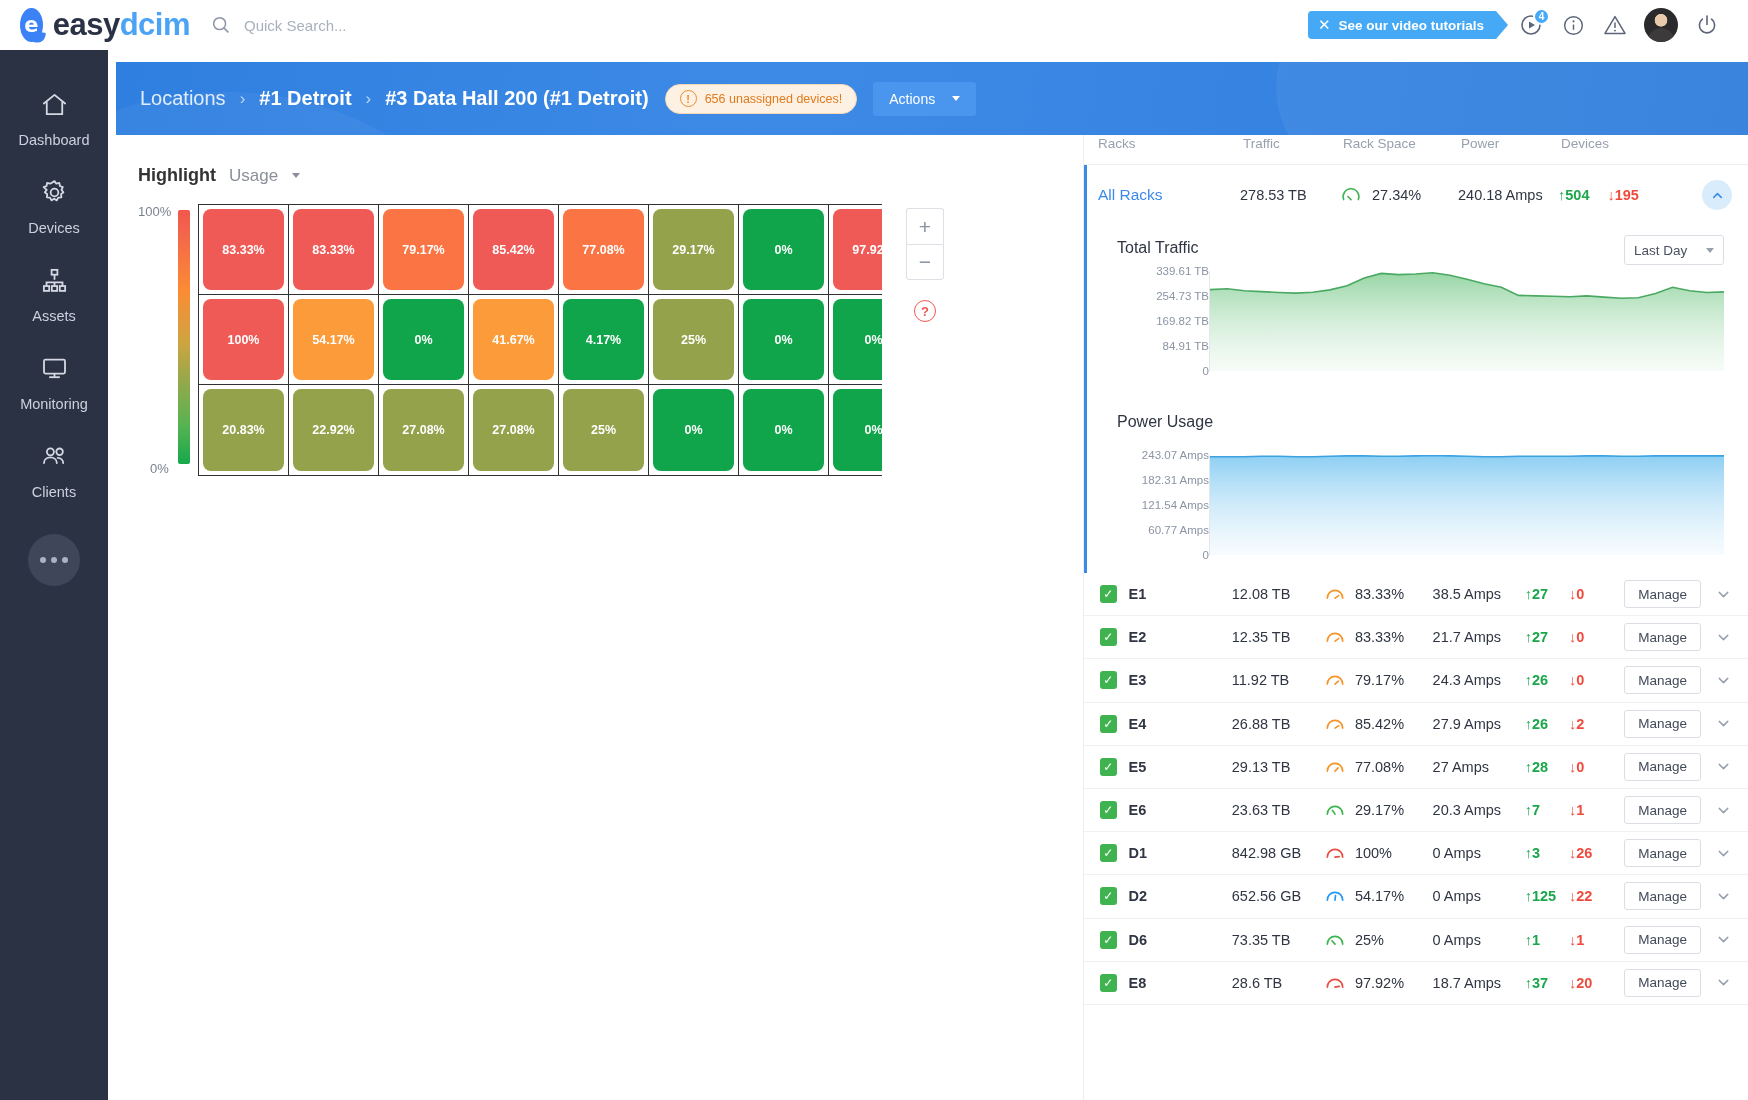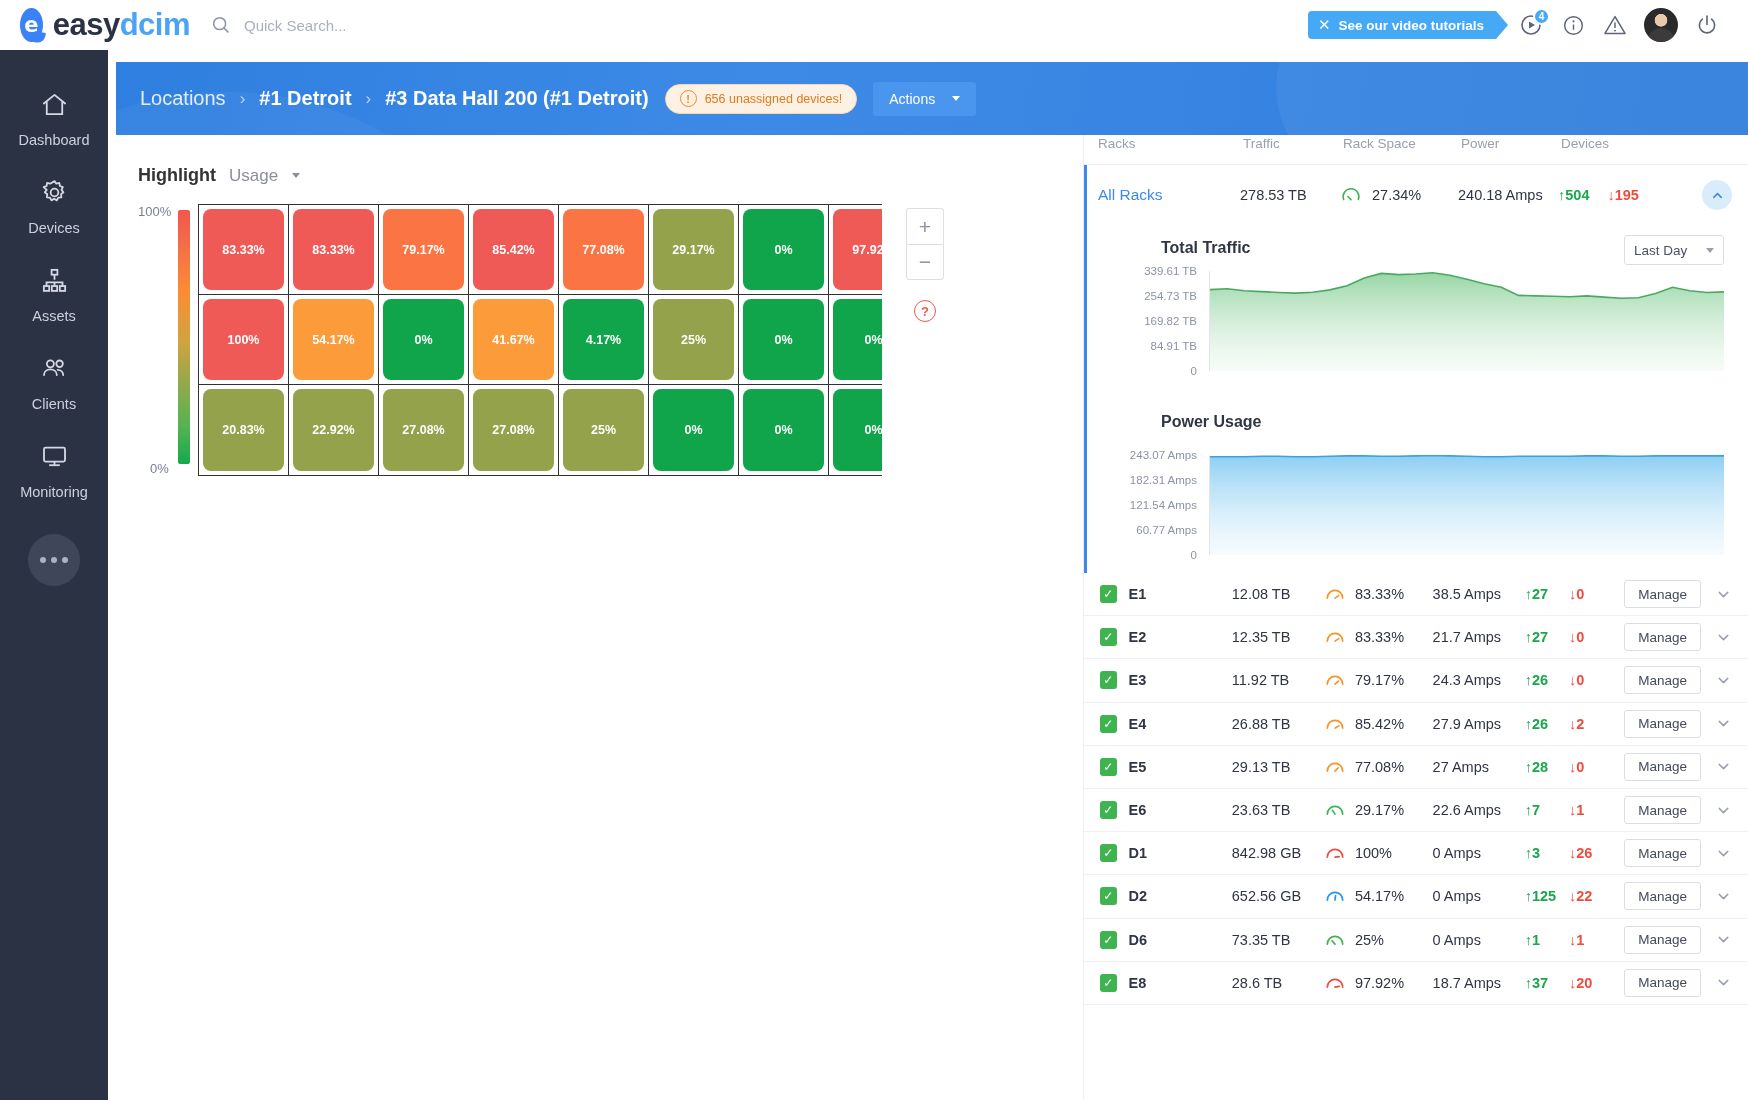--- a/index.html
+++ b/index.html
@@ -193,29 +193,29 @@
   .ar-dev { flex:1; display:flex; align-items:center; gap: 18px; font-size: 14.5px; }
   .up { color: #1aa64b; font-weight: 600; }
   .down { color: #ee4b3c; font-weight: 600; }
   .collapse-btn {
     width: 30px; height: 30px; border-radius: 50%; background: #d9ecfb; color: #3d8ae6;
     display:flex; align-items:center; justify-content:center; margin-left: auto; cursor:pointer;
   }
 
   .detail-block { border-left: 3px solid #3d8ae6; padding: 0 0 18px 0; }
   .chart-card { padding: 14px 24px 0 30px; position: relative; }
-  .chart-title { font-size: 16px; font-weight: 700; color: #2f3542; margin-left: 44px; }
+  .chart-title { font-size: 16px; font-weight: 400; color: #2f3542; }
   .period-sel {
     position:absolute; right: 24px; top: 10px; width: 100px; height: 30px; border: 1px solid #dadee4;
     border-radius: 3px; display:flex; align-items:center; justify-content:space-between;
     padding: 0 9px; font-size: 13.5px; color:#4a5160; cursor:pointer; background:#fff;
   }
   .chart-body { display:flex; margin-top: 14px; }
   .yaxis { width: 92px; text-align: right; font-size: 11.5px; color: #8b93a4; position: relative; height: 100px; }
-  .yaxis span { position: absolute; right: 12px; transform: translateY(-50%); white-space: nowrap; }
+  .yaxis span { position: absolute; right: 0; transform: translateY(-50%); white-space: nowrap; }
   .plot { flex: 1; height: 100px; position: relative; border-left: 1px solid #e3e6ea; }
   .plot svg { display:block; width: 100%; height: 100px; }
 
   .rackrow {
     display:flex; align-items:center; height: 43.2px; padding: 0 16px 0 16px;
     border-bottom: 1px solid #eef0f3; font-size: 14.5px; color: #2f3542;
   }
   .chk {
     width: 18px; height: 18px; border-radius: 3px; background: #3fb34f; color:#fff;
     display:flex; align-items:center; justify-content:center; font-size: 12px; margin-right: 12px;
@@ -315,38 +315,38 @@
           <rect x="3.2" y="16.6" width="4.4" height="4"></rect>
           <rect x="9.8" y="16.6" width="4.4" height="4"></rect>
           <rect x="16.4" y="16.6" width="4.4" height="4"></rect>
           <path d="M12 7.2v4.2M5.4 16.6v-3.1h13.2v3.1M12 13.5v3.1"></path>
         </svg>
     </span>
     <span class="nav-label">Assets</span>
   </div>
   <div class="nav-item">
     <span>
+      <svg viewBox="0 0 24 24" width="29" height="29" fill="none" stroke-width="1.5" stroke-linejoin="round">
+          <rect x="3.3" y="4.6" width="17.4" height="11.6" rx="1.3"></rect>
+          <line x1="12" y1="16.2" x2="12" y2="19"></line>
+          <line x1="7.6" y1="19.2" x2="16.4" y2="19.2"></line>
+        </svg>
+    </span>
+    <span class="nav-label">Monitoring</span>
+  </div>
+  <div class="nav-item">
+    <span>
       <svg viewBox="0 0 24 24" width="29" height="29" fill="none" stroke-width="1.5" stroke-linecap="round">
           <circle cx="8.6" cy="8.1" r="2.9"></circle>
           <circle cx="16.2" cy="8.1" r="2.7"></circle>
           <path d="M3.3 17.4c0-2.9 2.4-4.6 5.3-4.6s5.3 1.7 5.3 4.6"></path>
           <path d="M14.6 13.1c2.6.1 4.6 1.8 4.6 4.3"></path>
         </svg>
     </span>
     <span class="nav-label">Clients</span>
-  </div>
-  <div class="nav-item">
-    <span>
-      <svg viewBox="0 0 24 24" width="29" height="29" fill="none" stroke-width="1.5" stroke-linejoin="round">
-          <rect x="3.3" y="4.6" width="17.4" height="11.6" rx="1.3"></rect>
-          <line x1="12" y1="16.2" x2="12" y2="19"></line>
-          <line x1="7.6" y1="19.2" x2="16.4" y2="19.2"></line>
-        </svg>
-    </span>
-    <span class="nav-label">Monitoring</span>
   </div>
   <div class="nav-more">
     <i></i>
       <i></i>
       <i></i>
   </div>
 </div>
 
 <div class="crumbbar">
   <span class="crumb">Locations</span>
@@ -665,21 +665,21 @@
         <span class="chk">✓</span>
         <span class="r-name">E6</span>
         <span class="r-traffic">23.63 TB</span>
         <span class="r-space">
           <span class="gauge"><svg viewBox="0 0 24 24" width="22" height="22" fill="none" stroke="#3fb34f" stroke-width="1.8" stroke-linecap="round">
               <path d="M3.6 16.5a8.4 8.4 0 1116.8 0"></path>
               <line x1="12" y1="16.5" x2="9.20" y2="12.35"></line>
             </svg></span>
           <span>29.17%</span>
         </span>
-        <span class="r-power">22.6 Amps</span>
+        <span class="r-power">20.3 Amps</span>
         <span class="r-up up">↑<span>7</span></span>
         <span class="r-down down">↓<span>1</span></span>
         <button class="manage-btn">Manage</button>
         <span class="row-chev">
           <svg viewBox="0 0 24 24" width="17" height="17" fill="none" stroke="currentColor" stroke-width="2" stroke-linecap="round" stroke-linejoin="round">
             <polyline points="6,9 12,15 18,9"></polyline>
           </svg>
         </span>
       </div>
       <div class="rackrow">

